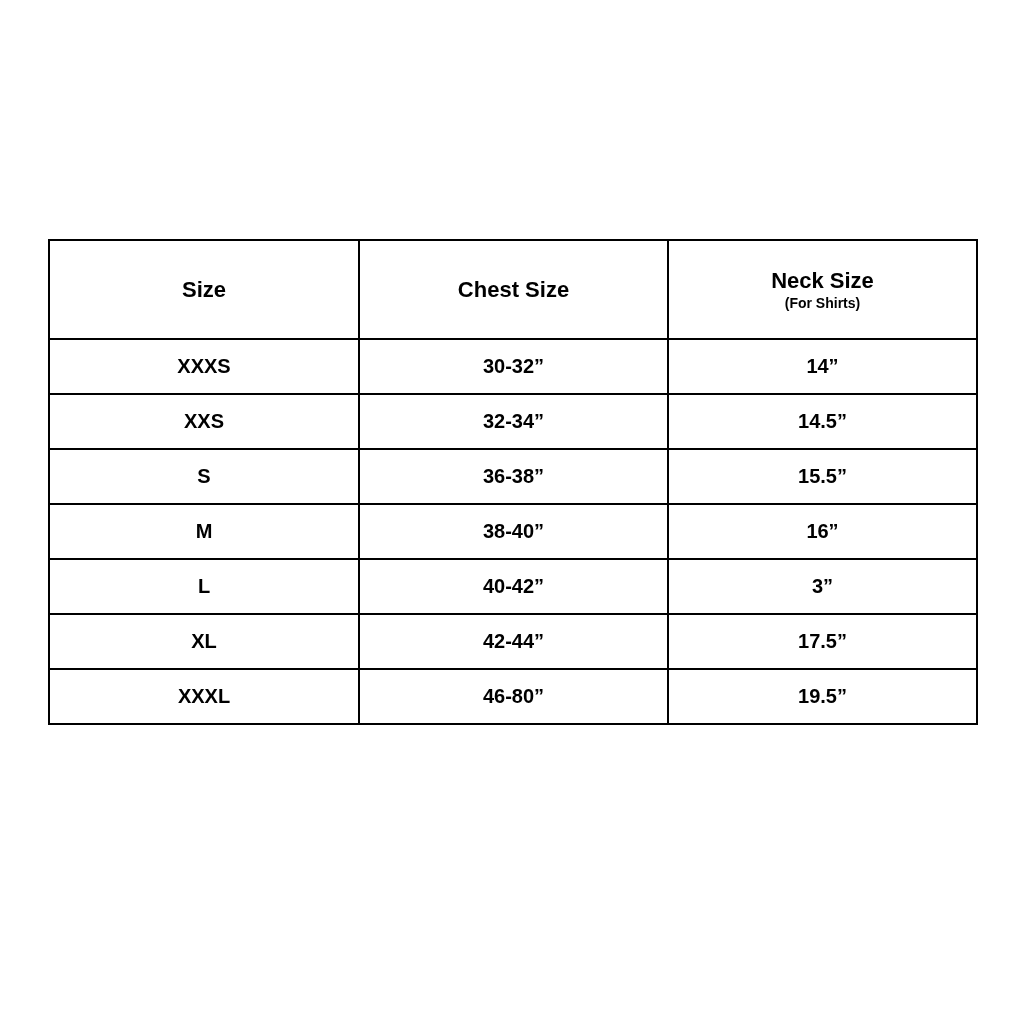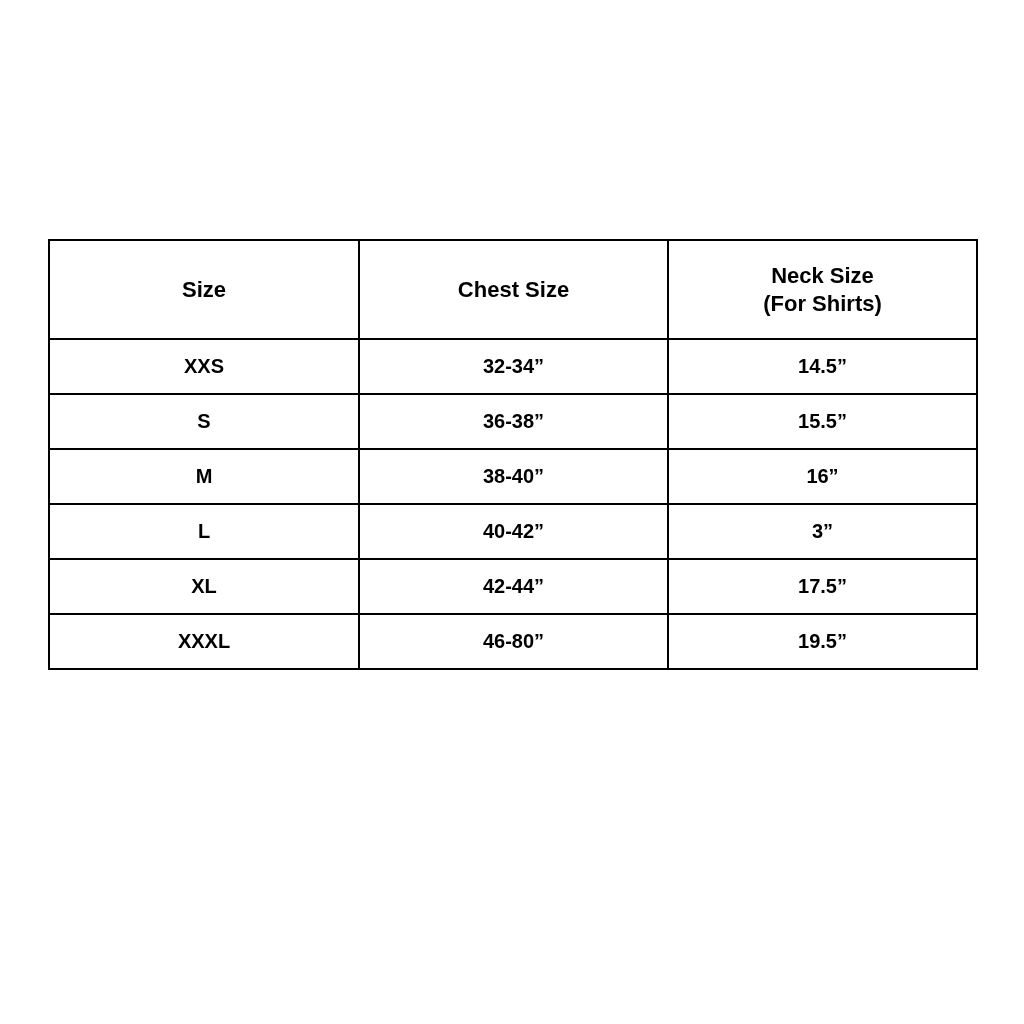--- a/index.html
+++ b/index.html
@@ -58,21 +58,21 @@
   }
   table.size-chart tbody td {
     height: 53px;
     font-size: 20px;
   }
   .col-size { width: 308px; }
   .col-chest { width: 307px; }
   .col-neck { width: 307px; }
   .hdr-sub {
     display: block;
-    font-size: 22px;
+    font-size: 14px;
     font-weight: bold;
   }
 </style>
 </head>
 <body>
 
 <div class="page">
 
 
   <div class="table-wrap">
@@ -85,20 +85,25 @@
           <th class="col-chest">
             <span>Chest Size</span>
           </th>
           <th class="col-neck">
             <span>Neck Size</span>
             <span class="hdr-sub">(For Shirts)</span>
           </th>
         </tr>
       </thead>
       <tbody>
+        <tr>
+          <td>XXXS</td>
+          <td>30-32”</td>
+          <td>14”</td>
+        </tr>
         <tr>
           <td>XXS</td>
           <td>32-34”</td>
           <td>14.5”</td>
         </tr>
         <tr>
           <td>S</td>
           <td>36-38”</td>
           <td>15.5”</td>
         </tr>

